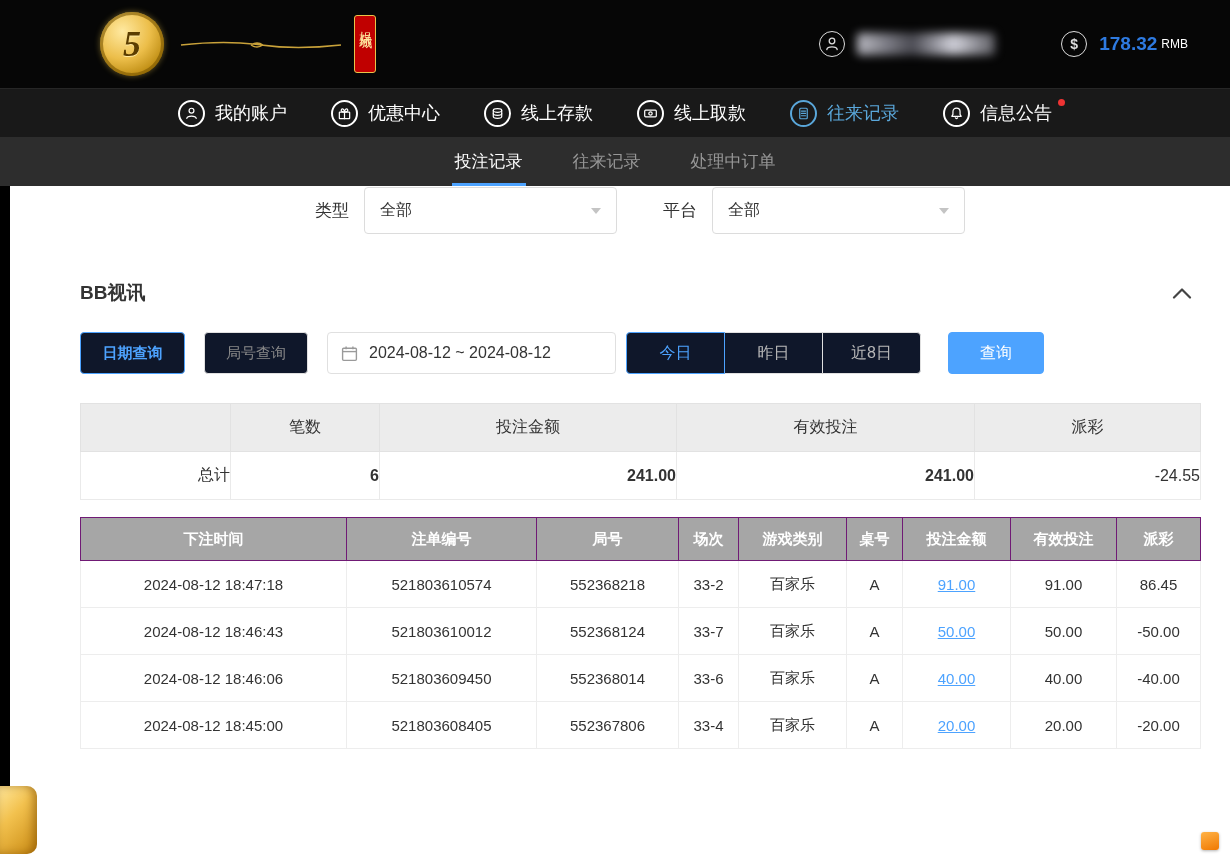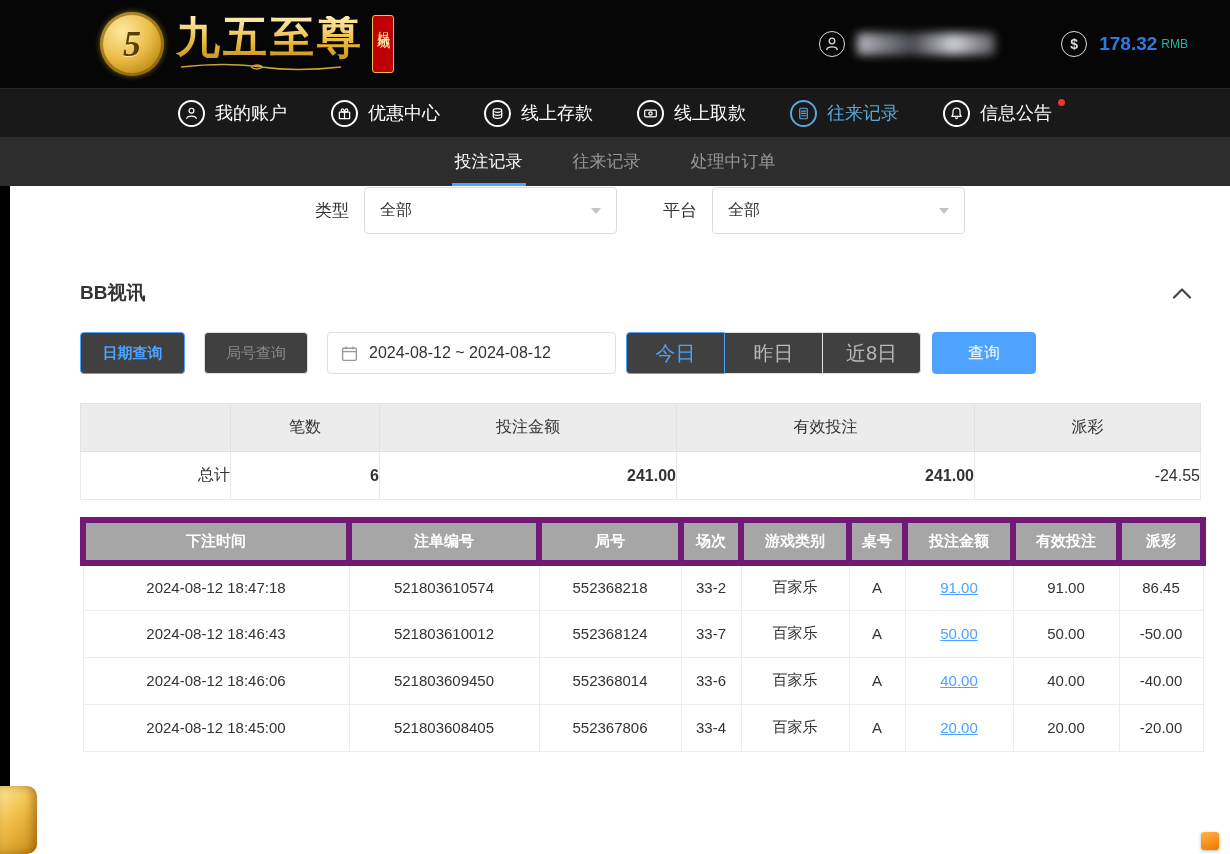--- a/index.html
+++ b/index.html
@@ -35,21 +35,21 @@
     width:26px; height:26px; border:1.5px solid #ddd; border-radius:50%;
     display:flex; align-items:center; justify-content:center; color:#ddd; flex:0 0 auto;
   }
   .username-blur {
     width:138px; height:22px; margin-left:12px; border-radius:4px;
     background:linear-gradient(90deg, rgba(215,215,225,.85), rgba(130,130,145,.55) 40%, rgba(230,230,240,.9) 70%, rgba(150,150,160,.6));
     filter:blur(5px);
   }
   .coin-ring { margin-left:66px; font-size:14px; font-weight:bold; }
   .balance { margin-left:12px; color:#2e7ae0; font-size:19px; font-weight:bold;text-align:center; }
-  .currency { margin-left:4px; color:#14b8a6; font-size:12px; }
+  .currency { margin-left:4px; color:#ffffff; font-size:12px; }
 
   
   .mainnav { height:49px; background:#191919; border-top:1px solid #262626; display:flex; justify-content:center; align-items:center; gap:44px; }
   .nav-item { display:flex; align-items:center; gap:10px; color:#fff; font-size:18px; cursor:pointer; position:relative; }
   .nav-item .nav-icon {
     width:27px; height:27px; border:2px solid currentColor; border-radius:50%;
     display:flex; align-items:center; justify-content:center;
   }
   .nav-item svg { stroke:currentColor; fill:none; stroke-width:1.3; stroke-linecap:round; stroke-linejoin:round; }
   .nav-item.active { color:#5aa7da; }
@@ -72,46 +72,46 @@
     display:flex; align-items:center; justify-content:space-between; padding:0 15px; font-size:16px; color:#333; cursor:pointer;
   }
   .caret { width:0; height:0; border-left:5px solid transparent; border-right:5px solid transparent; border-top:6px solid #c4c4c4; }
 
   .section-head { margin-top:46px; display:flex; align-items:center; justify-content:space-between; }
   .section-title { font-size:19px; font-weight:bold; color:#333; }
   .collapse-btn { cursor:pointer; display:flex; align-items:center; padding-right:8px; }
   .collapse-btn svg { stroke:#444; fill:none; stroke-width:2.2; stroke-linecap:round; stroke-linejoin:round; }
 
   .query-row { margin-top:26px; display:flex; align-items:center; }
-  .btn { height:42px; border-radius:4px; background:#404040; font-size:15px; cursor:pointer; display:flex; align-items:center; justify-content:center; }
+  .btn { height:42px; border-radius:4px; background:#0f172a; font-size:15px; cursor:pointer; display:flex; align-items:center; justify-content:center; }
   .btn-date-query { width:105px; border:1px solid #4da3ff; color:#4da3ff; font-weight:bold; }
   .btn-round-query { width:104px; border:1px solid #e0e0e0; color:#8a8a8a; margin-left:19px; }
   .date-input {
     margin-left:19px; width:289px; height:42px; border:1px solid #e0e0e0; border-radius:4px;
     display:flex; align-items:center; gap:11px; padding:16px 13px; font-size:16px; color:#333; cursor:pointer;
   }
   .date-input svg { stroke:#9a9a9a; fill:none; stroke-width:1.3; }
   .btn-group { margin-left:10px; display:flex; }
-  .btn-group .btn { width:99px; border:1px solid #e0e0e0; color:#b8b8b8; border-radius:0; margin-left:-1px; font-size:20px; }
+  .btn-group .btn { width:99px; border:1px solid #e0e0e0; color:#b8b8b8; border-radius:0; margin-left:-1px; font-size:16px; }
   .btn-group .btn:first-child { border-radius:4px 0 0 4px; margin-left:0; }
   .btn-group .btn:last-child { border-radius:0 4px 4px 0; }
   .btn-group .btn.active { border-color:#4da3ff; color:#4da3ff; z-index:1; }
-  .btn-search { margin-left:11px; width:104px; background:#4da3ff; border:1px solid #4da3ff; color:#fff; font-size:16px; }
+  .btn-search { margin-left:27px; width:96px; background:#4da3ff; border:1px solid #4da3ff; color:#fff; font-size:16px; }
 
   
   table { border-collapse:collapse; table-layout:fixed; width:1120px; }
   .summary-table { margin-top:29px; }
   .summary-table th { height:48px; background:#ececec; border:1px solid #e2e2e2; font-size:16px; font-weight:normal; color:#333; text-align:center; }
   .summary-table td { height:48px; background:#fff; border:1px solid #eaeaea; font-size:16px; text-align:right; color:#333; }
   .bold { font-weight:bold; }
   .neg { color:#e25555; }
 
   
   .bet-table { margin-top:17px; }
-  .bet-table thead th { height:43px; background:#a6a6a6; color:#fff; font-size:15px; font-weight:bold; text-align:center; border:6px solid #701a75; }
+  .bet-table thead th { height:43px; background:#a6a6a6; color:#fff; font-size:15px; font-weight:bold; text-align:center; border:1px solid #701a75; }
   .bet-table tbody td { height:47px; border:1px solid #ededed; font-size:15px; color:#333; text-align:center; background:#fff; overflow:hidden; white-space:nowrap; }
   .bet-table tbody td.cell-link { color:#4da3ff; text-decoration:underline; cursor:pointer; }
 
   
   .corner-gold {
     position:absolute; left:0; top:786px; width:37px; height:68px;
     background:linear-gradient(135deg,#ffe79a 0%,#f2c14e 40%,#c98a12 100%);
     border-radius:0 10px 10px 0; box-shadow:inset -4px 0 8px rgba(120,70,0,.5); cursor:pointer;
   }
   .corner-orange {
@@ -121,21 +121,20 @@
 </style>
 </head>
 <body>
 
 <header class="topbar">
   <div class="logo">
     <div class="logo-medal">
         <span>5</span>
       </div>
     <div class="logo-textwrap">
-      <div class="logo-text">九五至尊</div>
       <svg class="logo-flourish" width="170" height="10" viewBox="0 0 170 10">
         <path d="M5 5 Q50 0 85 5 T165 5 M75 5 q6 4 12 0 q-6 -4 -12 0" stroke="#c9a23a" stroke-width="1.5" fill="none"></path>
       </svg>
     </div>
     <div class="logo-badge">娱乐城</div>
   </div>
   <div class="account">
     <span class="icon-ring">
       <svg width="16" height="16" viewBox="0 0 16 16" stroke="currentColor" fill="none" stroke-width="1.3" stroke-linecap="round">
         <circle cx="8" cy="5" r="2.8"></circle>

